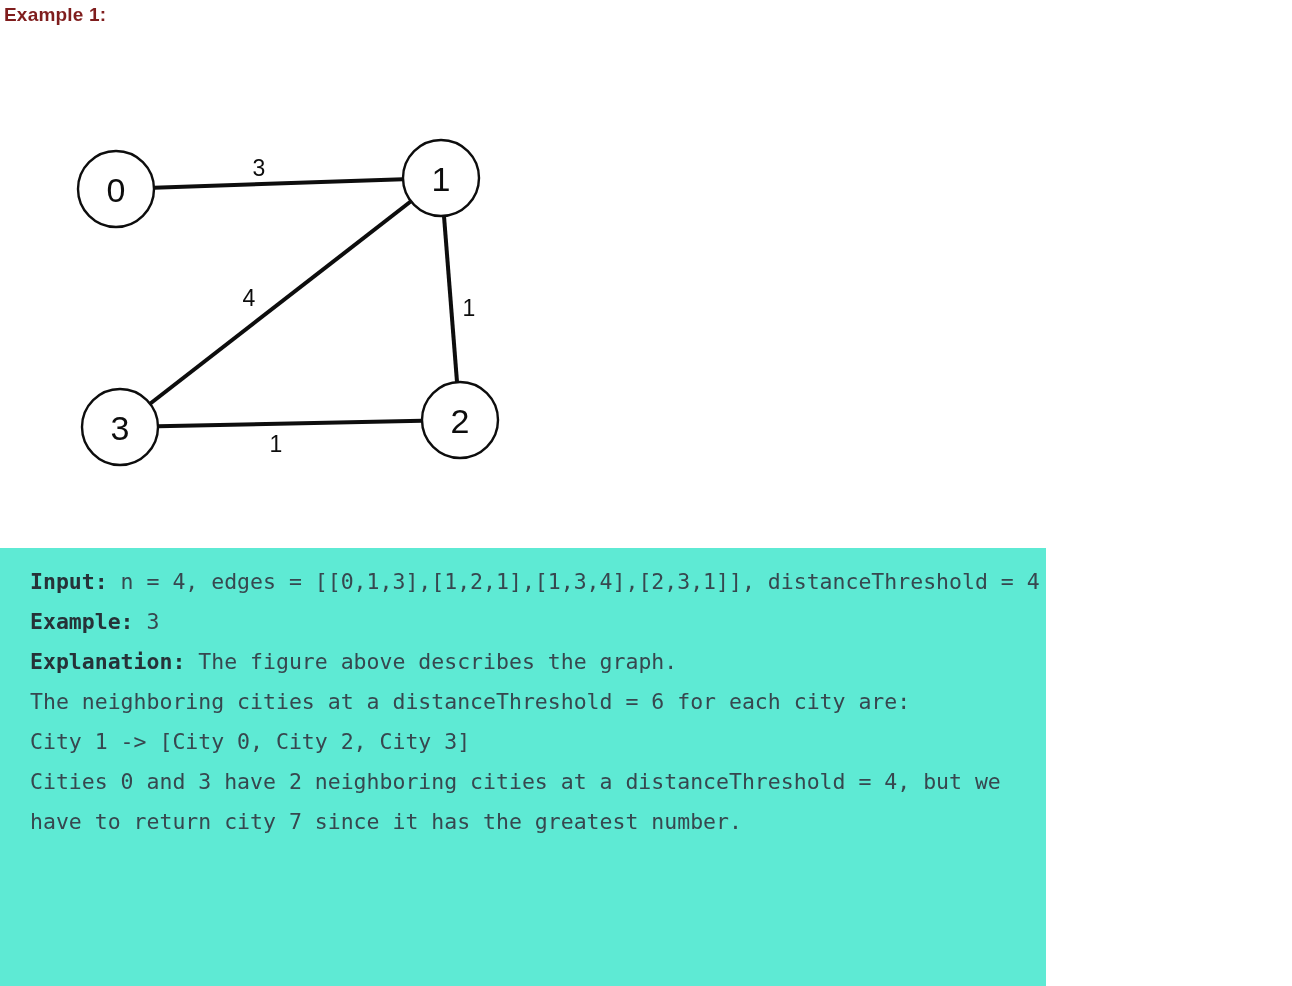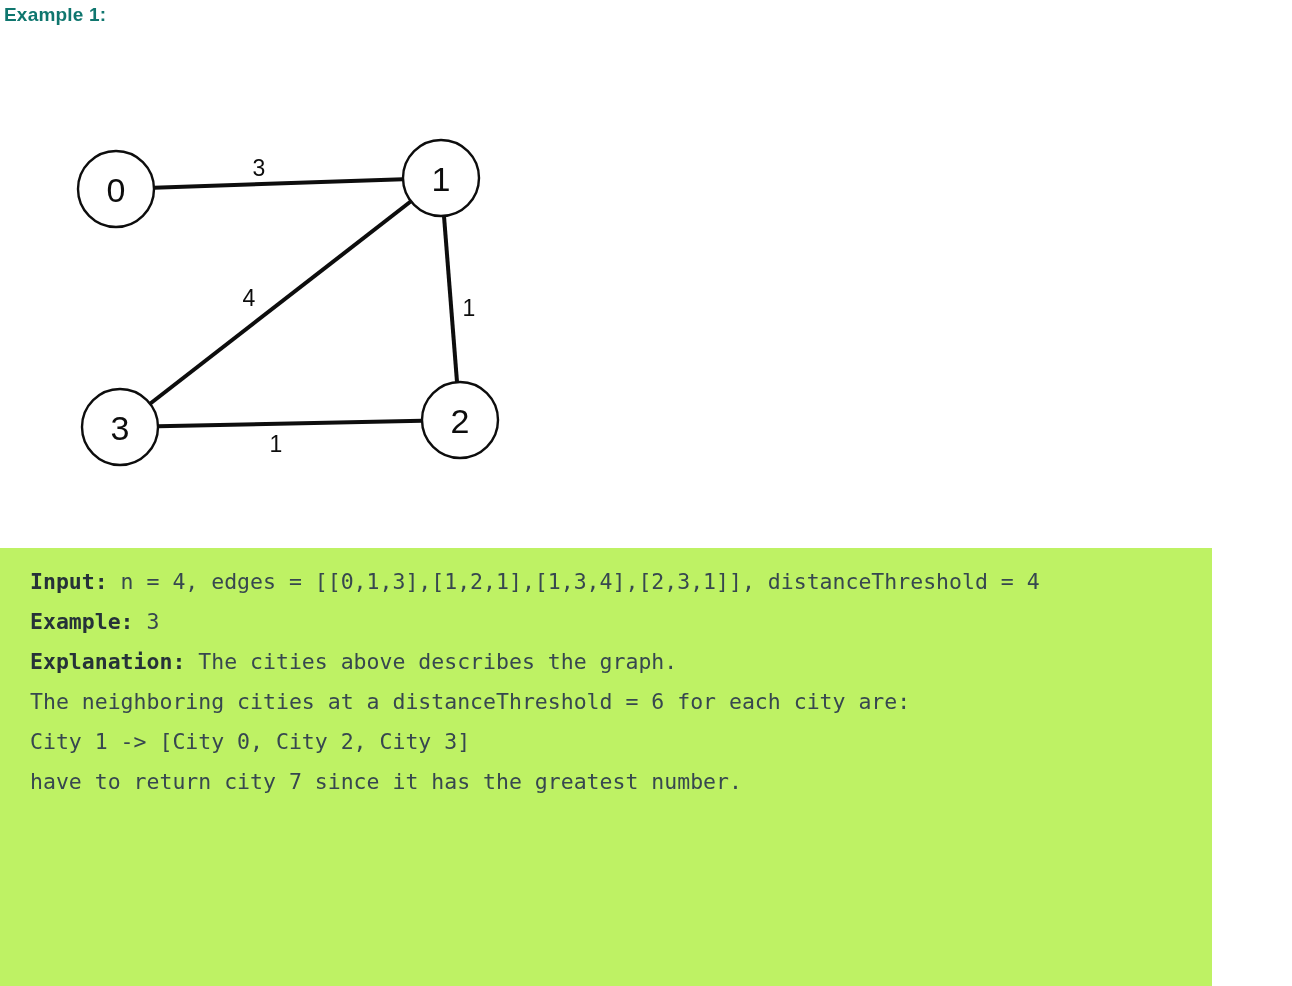--- a/index.html
+++ b/index.html
@@ -18,21 +18,21 @@
     width: 1292px;
     height: 986px;
   }
   .example-heading {
     position: absolute;
     left: 4px;
     top: 4px;
     font-family: "Liberation Sans", sans-serif;
     font-size: 19px;
     font-weight: bold;
-    color: #0f766e;
+    color: #7f1d1d;
     letter-spacing: 0.2px;
   }
   .figure {
     position: absolute;
     left: 0px;
     top: 60px;
     width: 1292px;
     height: 470px;
   }
   .figure svg {
@@ -59,23 +59,23 @@
     font-family: "Liberation Sans", sans-serif;
     font-size: 23px;
     fill: #0d0d0d;
     text-anchor: middle;
     dominant-baseline: central;
   }
   .code-block {
     position: absolute;
     left: 0px;
     top: 548px;
-    width: 1212px;
+    width: 1046px;
     height: 438px;
-    background: #bef264;
+    background: #5eead4;
     box-sizing: border-box;
     padding: 14px 0 0 30px;
   }
   .code-line {
     font-family: "DejaVu Sans Mono", monospace;
     font-size: 21.5px;
     line-height: 40px;
     color: #37474f;
     white-space: pre;
     letter-spacing: 0px;
@@ -116,20 +116,21 @@
           <text x="249" y="238" class="edge-label">4</text>
           <text x="276" y="384" class="edge-label">1</text>
         </g>
     </svg>
   </div>
 
   <div class="code-block">
     <div id="code-lines">
         <div class="code-line"><b>Input:</b><span> n = 4, edges = [[0,1,3],[1,2,1],[1,3,4],[2,3,1]], distanceThreshold = 4</span></div>
         <div class="code-line"><b>Example:</b><span> 3</span></div>
-        <div class="code-line"><b>Explanation:</b><span> The cities above describes the graph.</span></div>
+        <div class="code-line"><b>Explanation:</b><span> The figure above describes the graph.</span></div>
         <div class="code-line"><span>The neighboring cities at a distanceThreshold = 6 for each city are:</span></div>
         <div class="code-line"><span>City 1 -&gt; [City 0, City 2, City 3]</span></div>
+        <div class="code-line"><span>Cities 0 and 3 have 2 neighboring cities at a distanceThreshold = 4, but we</span></div>
         <div class="code-line"><span>have to return city 7 since it has the greatest number.</span></div>
       </div>
   </div>
 
 </div>
 
 </body></html>

